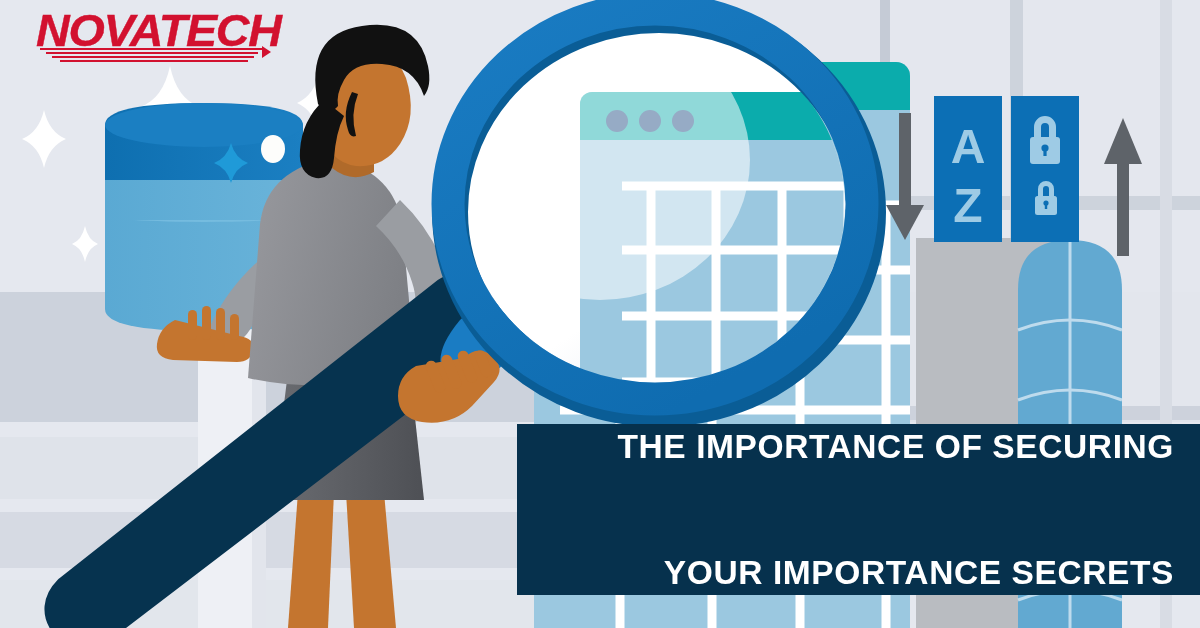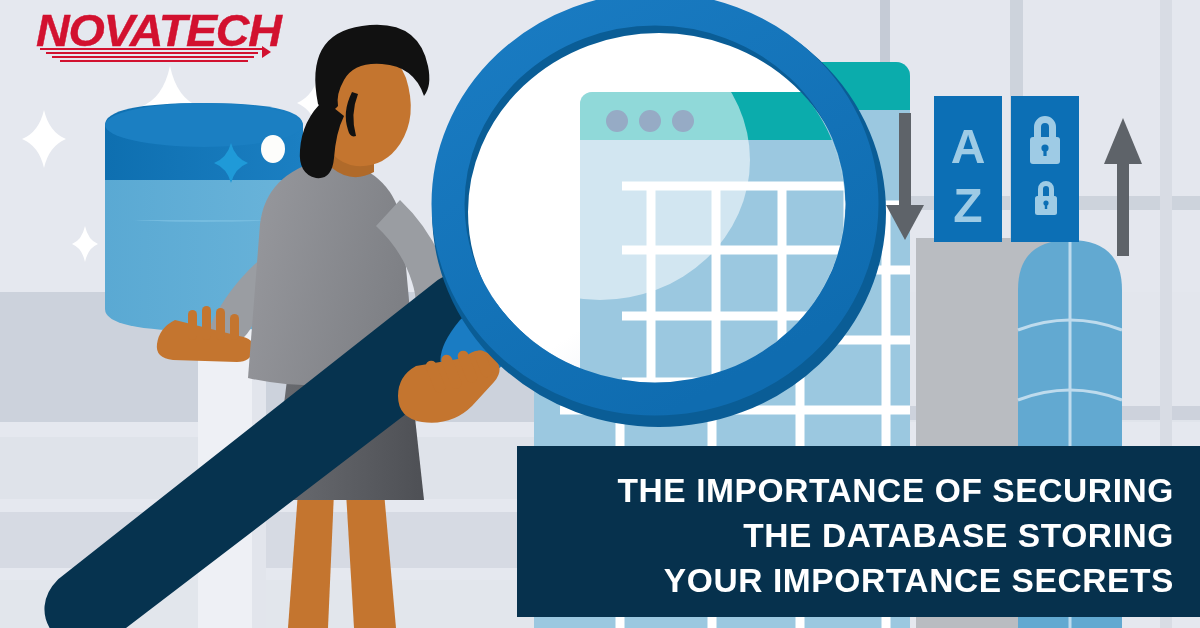--- a/index.html
+++ b/index.html
@@ -9,25 +9,24 @@
     position:relative;width:1200px;height:628px;overflow:hidden;
     background:#e5e8ef;
   }
   .layer{position:absolute;top:0;left:0;width:1200px;height:628px;}
   svg.layer{display:block;}
 
   
   #title-card{
     position:absolute;left:517px;top:424px;width:683px;height:171px;
     background:#06314d;
-    display:flex;flex-direction:column;justify-content:center;
+    display:flex;flex-direction:column;justify-content:space-between;
     align-items:flex-end;
-    padding:7px 26px 0 0;box-sizing:border-box;
+    padding:0 26px 0 0;box-sizing:border-box;
     z-index:40;
-    margin-top:22px;
   }
   #title-card .tline{
     color:#ffffff;
     font-family:"Liberation Sans",sans-serif;
     font-weight:bold;
     font-size:33.5px;
     letter-spacing:0.6px;
     line-height:45px;
     text-align:right;
     white-space:nowrap;
@@ -300,21 +299,20 @@
       <path d="M470 260 q40 150 200 160 q-190 20 -230 -90 z" fill="#ffffff" opacity="0.35"></path>
     </g>
 
     <ellipse cx="659" cy="212" rx="209" ry="197" fill="none" stroke="#0a5d96" stroke-width="36"></ellipse>
 
     <ellipse cx="655" cy="204" rx="207" ry="195" fill="none" stroke="url(#ringG)" stroke-width="33"></ellipse>
   </svg>
 
   <div id="title-card">
     <div class="tline">THE IMPORTANCE OF SECURING</div>
-    <div class="tline">THE DATABASE STORING</div>
     <div class="tline">YOUR IMPORTANCE SECRETS</div>
   </div>
 
   <div id="logo">
     <div class="word">NOVATECH</div>
     <svg width="235" height="58" viewBox="0 0 235 58" style="position:absolute;left:0;top:0;" xmlns="http://www.w3.org/2000/svg">
       <g stroke="#d2112f" stroke-width="2.2" fill="none">
         <line x1="4" y1="41" x2="226" y2="41"></line>
         <line x1="10" y1="45" x2="222" y2="45"></line>
         <line x1="16" y1="49" x2="218" y2="49"></line>

